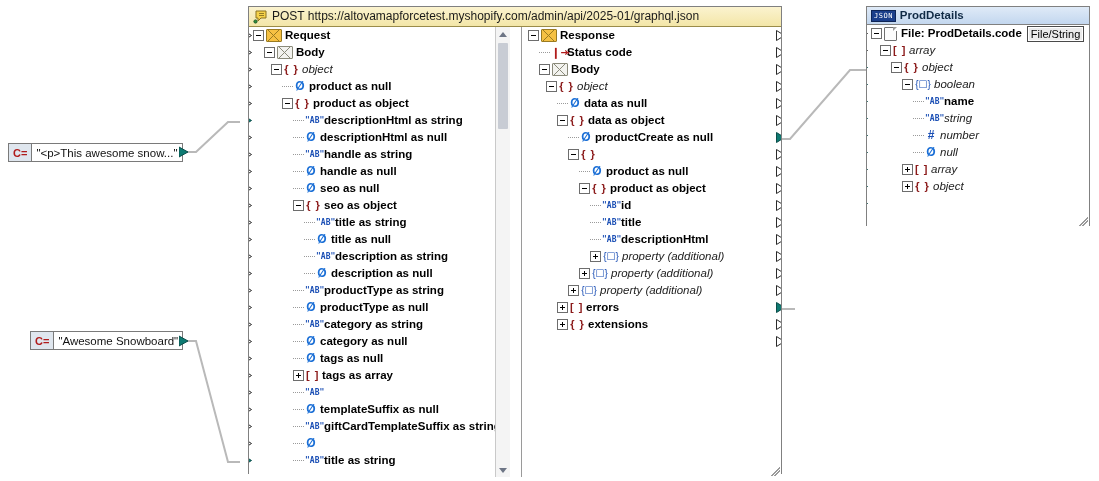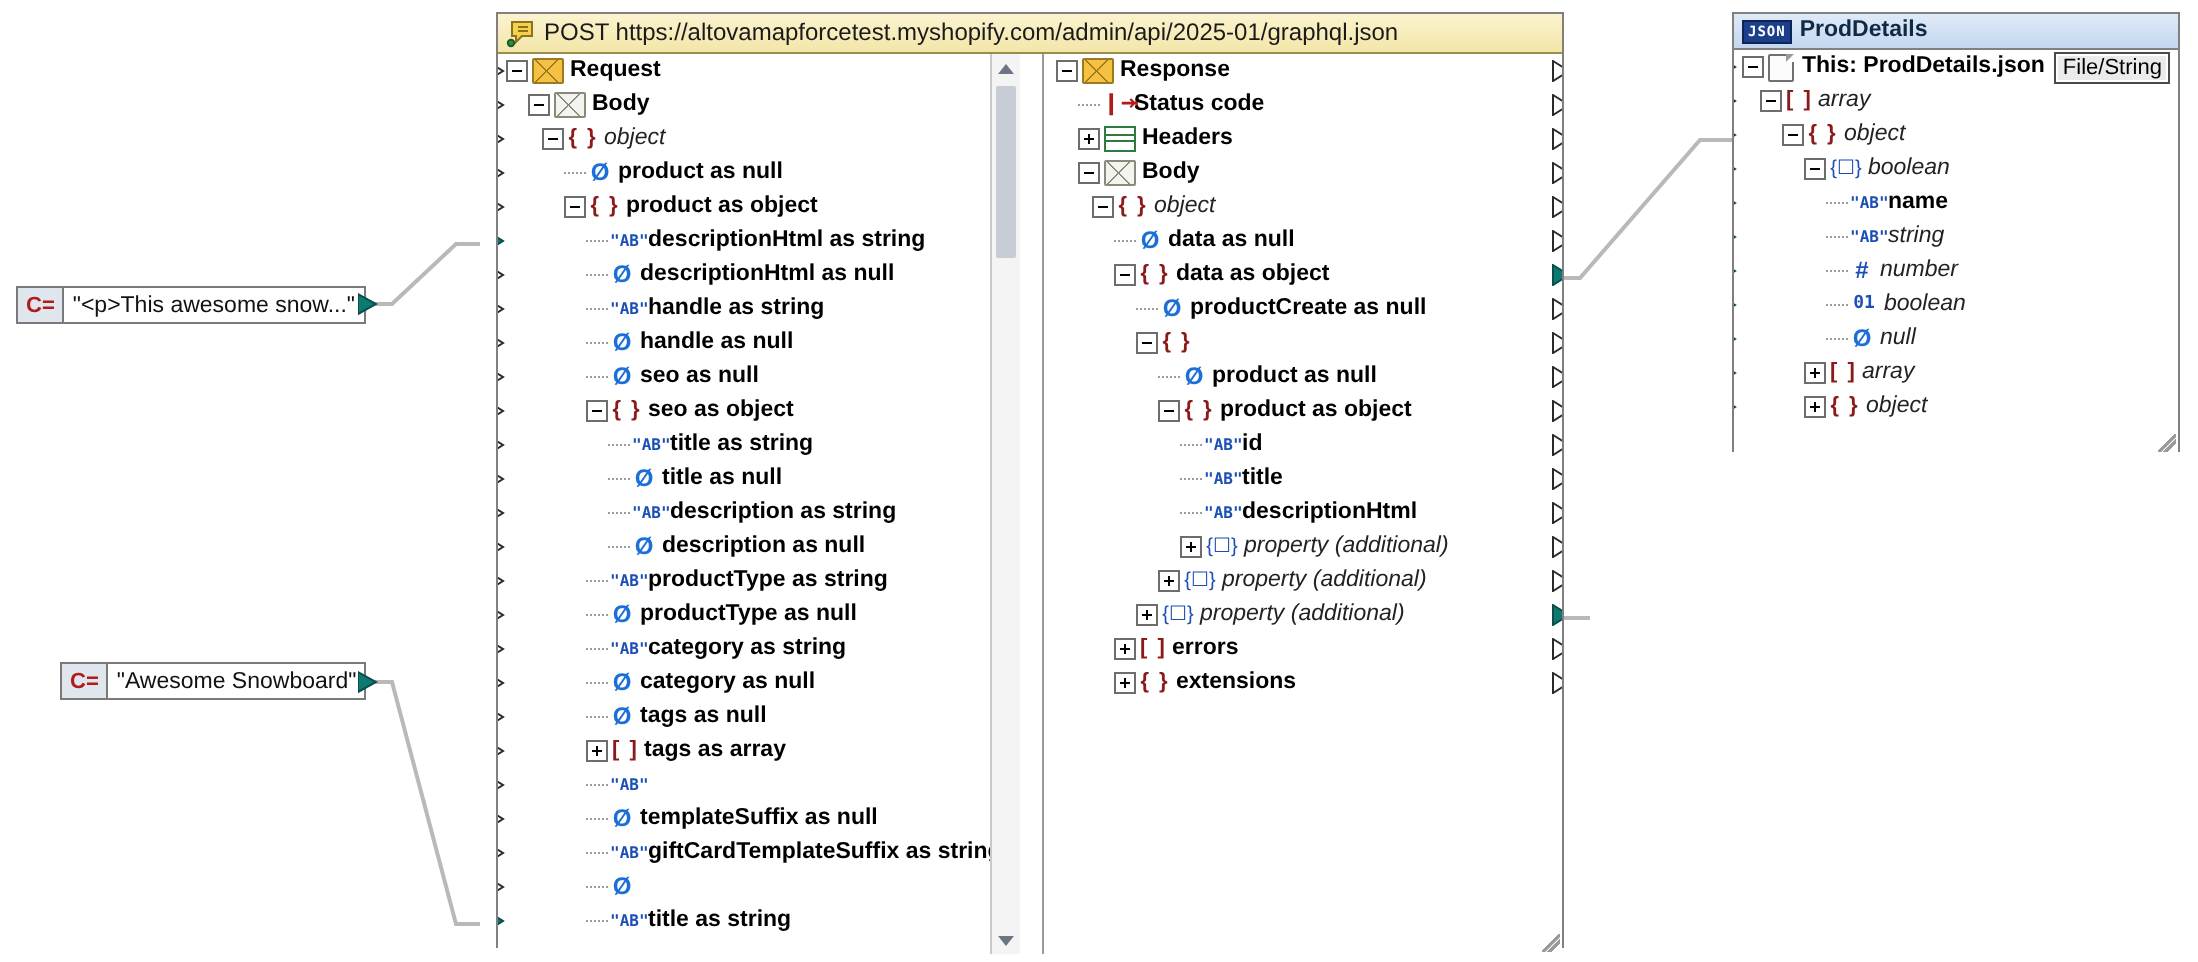--- a/index.html
+++ b/index.html
@@ -92,21 +92,21 @@
   .fsbtn{display:inline-block;border:1px solid #4a4a4a;background:#ebebeb;
      padding:0 3px;font-size:11px;line-height:14px;margin-left:5px;color:#000;
      box-shadow:inset 0 0 0 1px #fff;}
 
   .grip{position:absolute;right:1px;bottom:1px;width:9px;height:9px;
      background:linear-gradient(135deg,transparent 45%,#9a9a9a 46%,#9a9a9a 58%,transparent 59%),
                 linear-gradient(135deg,transparent 62%,#9a9a9a 63%,#9a9a9a 75%,transparent 76%);}
 
   .wsicon{width:15px;height:14px;position:relative;display:inline-block;flex:0 0 15px;}
   .jsonbadge{display:inline-block;background:#1b3f8b;color:#fff;font-size:7px;
-     font-weight:bold;letter-spacing:0.5px;padding:1px 2px;line-height:8px;
+     font-weight:normal;letter-spacing:0.5px;padding:1px 2px;line-height:8px;
      font-family:"DejaVu Sans Mono",monospace;border:1px solid #0d2456;}
 </style>
 </head>
 <body>
 
 <div class="canvas">
 
   <svg width="1099" height="481" style="position:absolute;left:0;top:0;pointer-events:none;">
 
     <polyline points="186,152 196,152 228,122 240,122" fill="none" stroke="#b9b9b9" stroke-width="2"></polyline>
@@ -382,25 +382,20 @@
           <span class="exp"></span>
           <span class="ic-env"></span>
           <span class="lbl">Response</span>
         </div>
         <div class="row bold" style="padding-left:13px;">
           <span class="dashlead"></span>
           <span class="ic ic-status">❙⇥</span>
           <span class="lbl">Status code</span>
         </div>
         <div class="row bold" style="padding-left:13px;">
-          <span class="exp plus"></span>
-          <span class="ic-headers"></span>
-          <span class="lbl">Headers</span>
-        </div>
-        <div class="row bold" style="padding-left:13px;">
           <span class="exp"></span>
           <span class="ic-env pale"></span>
           <span class="lbl">Body</span>
         </div>
         <div id="response-nodes">
             <div class="row ital" style="padding-left: 20px;">
               <span class="exp"></span>
               <span class="ic ic-obj">{&nbsp;}</span>
               <span class="lbl">object</span>
             </div>
@@ -542,21 +537,21 @@
 
   <div class="comp" style="left:866px;top:6px;width:224px;height:220px;">
     <div class="comp-title">
       <span class="jsonbadge">JSON</span>
       <span>ProdDetails</span>
     </div>
     <div class="comp-body" style="height:202px;">
       <div class="row bold" style="padding-left:4px;">
         <span class="exp"></span>
         <span class="ic-file"></span>
-        <span class="lbl">This: ProdDetails.json</span>
+        <span class="lbl">File: ProdDetails.code</span>
         <span class="fsbtn">File/String</span>
       </div>
       <div id="prod-nodes">
           <div class="row ital" style="padding-left: 13px;">
             <span class="exp"></span>
             <span class="ic ic-arr">[&nbsp;]</span>
             <span class="lbl">array</span>
           </div>
           <div class="row ital" style="padding-left: 24px;">
             <span class="exp"></span>
@@ -578,25 +573,20 @@
             <span class="ic ic-str">"AB"</span>
             <span class="lbl">string</span>
           </div>
           <div class="row ital" style="padding-left: 46px;">
             <span class="dashlead"></span>
             <span class="ic ic-num">#</span>
             <span class="lbl">number</span>
           </div>
           <div class="row ital" style="padding-left: 46px;">
             <span class="dashlead"></span>
-            <span class="ic ic-bool">01</span>
-            <span class="lbl">boolean</span>
-          </div>
-          <div class="row ital" style="padding-left: 46px;">
-            <span class="dashlead"></span>
             <span class="ic ic-null">Ø</span>
             <span class="lbl">null</span>
           </div>
           <div class="row ital" style="padding-left: 35px;">
             <span class="exp plus"></span>
             <span class="ic ic-arr">[&nbsp;]</span>
             <span class="lbl">array</span>
           </div>
           <div class="row ital" style="padding-left: 35px;">
             <span class="exp plus"></span>

